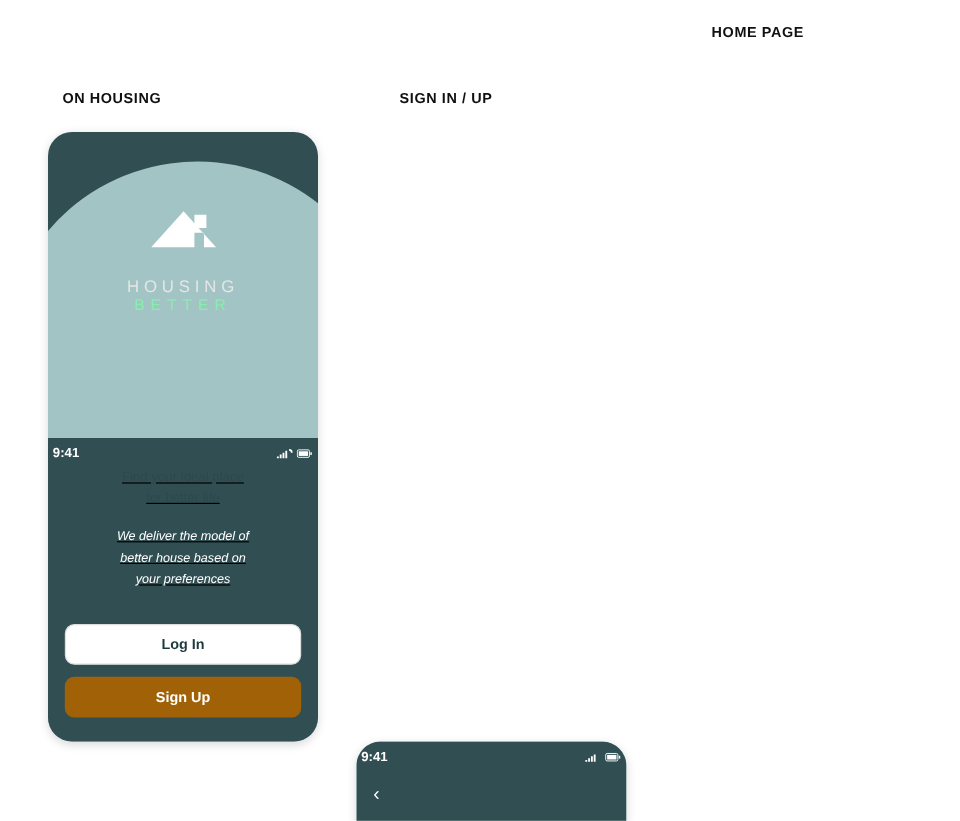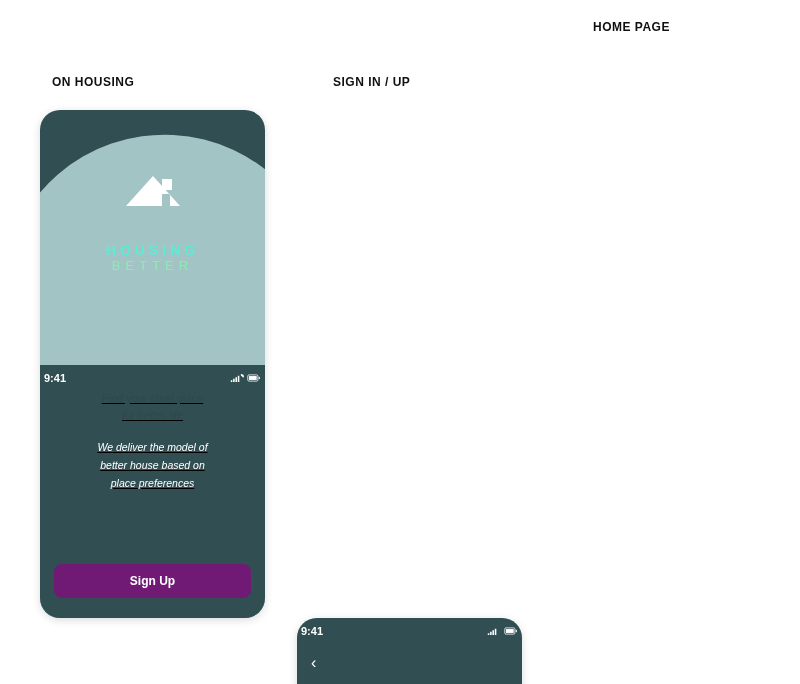--- a/index.html
+++ b/index.html
@@ -10,30 +10,30 @@
 .statusbar { height:26px; display:flex; align-items:center; justify-content:space-between; padding:0 4px; color:#fff; font-size:11px; font-weight:600; }
 .sb-icons { display:flex; gap:3px; align-items:center; }
 .sb-icons svg { width:14px; height:10px; }
 
 
 .ob { width:225px; height:508px; }
 .ob .topwave { height:255px; position:relative; overflow:hidden; }
 .ob .wave1 { position:absolute; bottom:-30px; left:-40px; width:320px; height:260px; background:#a3c4c4; border-radius:50% 50% 0 0 / 60% 60% 0 0; transform:rotate(-8deg); }
 .ob-logo { position:absolute; top:60px; width:100%; display:flex; flex-direction:column; align-items:center; }
 .ob-logo svg { width:70px; height:60px; }
-.ob-logo .brand1 { color:#5eead4; font-weight:700; letter-spacing:4px; font-size:14px; margin-top:12px; }
+.ob-logo .brand1 { color:#e5e5e5; font-weight:400; letter-spacing:4px; font-size:14px; margin-top:0; }
 .ob-logo .brand2 { color:#86efac; font-weight:400; letter-spacing:5px; font-size:13px; }
 .ob-body { position:absolute; top:280px; left:0; right:0; padding:0 20px; text-align:center;text-decoration:underline; }
 .ob-body .tag { color:#2c4a4e; font-size:11px; line-height:1.5; }
 .ob-body .desc { color:#fff; font-family:Georgia,serif; font-style:italic; font-size:10.5px; margin-top:16px; line-height:1.6; }
 .ob .lowbg { position:absolute; bottom:0; left:0; right:0; height:240px; background:#a3c4c4; z-index:-1; }
 .ob-btns { position:absolute; bottom:20px; left:14px; right:14px; display:flex; flex-direction:column; gap:10px; }
 .btn { border-radius:8px; height:34px; display:flex; align-items:center; justify-content:center; font-size:12px; font-weight:700; cursor:pointer; }
 .btn-white { background:#fff; color:#1e3a3e; border:1px solid #ddd; }
-.btn-dark { background:#701a75; color:#fff;margin-top:20px; }
+.btn-dark { background:#a16207; color:#fff; }
 
 
 .su { width:225px; height:508px; background:#a3c4c4; }
 .su .top { height:165px; background:#314f53; position:relative; overflow:hidden; border-radius:0 0 55% 0 / 0 0 40% 0; }
 .su .statusbar { position:relative; z-index:2; }
 .su .back { position:absolute; top:36px; left:14px; color:#fff; font-size:16px; z-index:2; }
 </style>
 </head>
 <body>
 
@@ -68,24 +68,25 @@
     <div class="brand2">BETTER</div>
   </div>
   <div class="ob-body">
     <div class="tag">
       <span>Find your ideal place</span><br>
       <span>for better life</span>
     </div>
     <div class="desc">
       <span>We deliver the model of</span><br>
       <span>better house based on</span><br>
-      <span>place preferences</span>
+      <span>your preferences</span>
     </div>
   </div>
   <div class="ob-btns">
+    <div class="btn btn-white">Log In</div>
     <div class="btn btn-dark">Sign Up</div>
   </div>
 </div>
 
 <div class="section phone su" style="top:110px; left:297px;">
   <div class="top">
     <div class="statusbar">
       <span>9:41</span>
       <span class="sb-icons">
         <svg viewBox="0 0 18 12">

